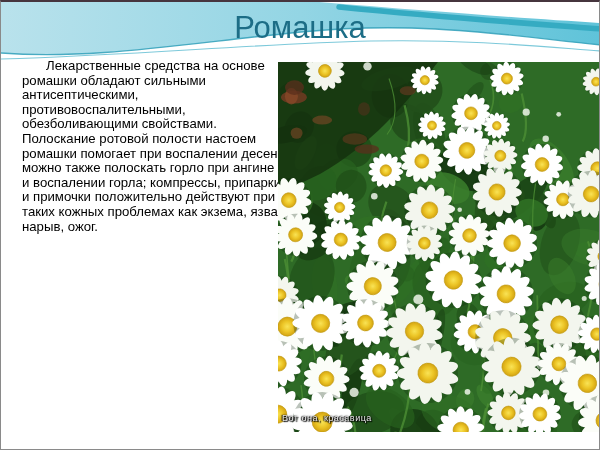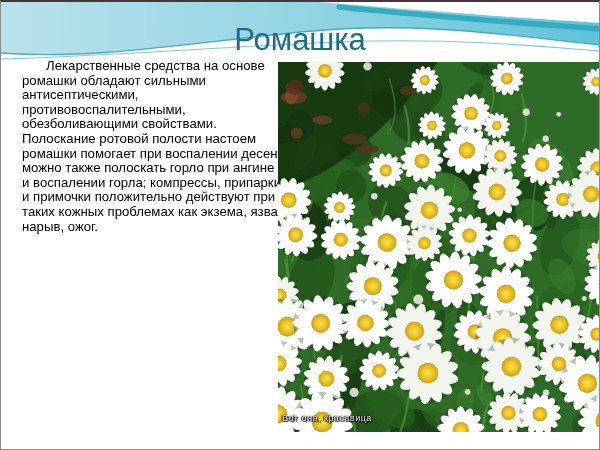--- a/index.html
+++ b/index.html
@@ -8,21 +8,21 @@
     width:600px;height:450px;
     background:#ffffff;
     box-sizing:border-box;
     border:1px solid #8a8a8a;
     border-top:2px solid #46353e;
     overflow:hidden;
     font-family:"Liberation Sans", sans-serif;
   }
   .header-wave{position:absolute;left:0;top:0;width:600px;height:62px;}
   .slide-title{
-    position:absolute;left:0;top:21px;width:100%;
+    position:absolute;left:0;top:9px;width:100%;
     text-align:center;box-sizing:border-box;
     font-size:31px;line-height:33px;font-weight:400;
     color:#1c6d86;letter-spacing:0px;z-index:3;
   }
   .body-text{
     position:absolute;left:21px;top:57px;width:260px;
     font-size:13.2px;line-height:14.6px;color:#000;
     text-align:left;z-index:2;
   }
   .body-text p{margin:0;text-indent:24px;}

